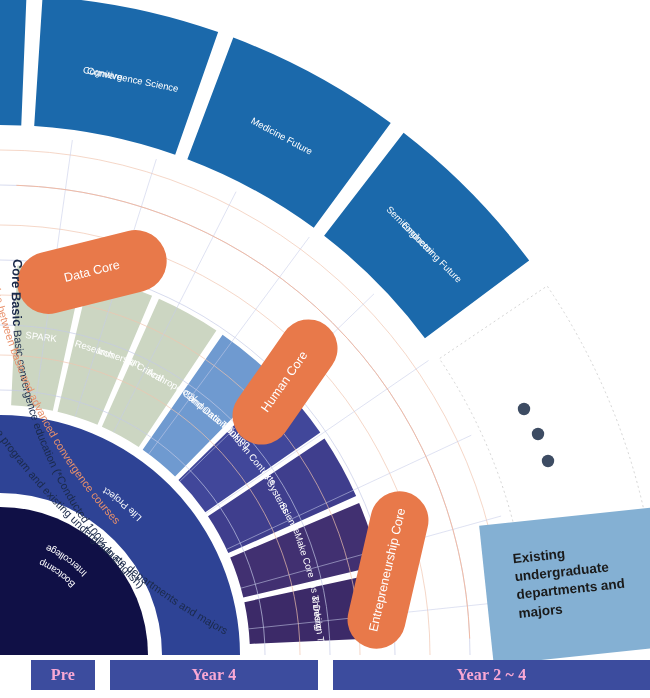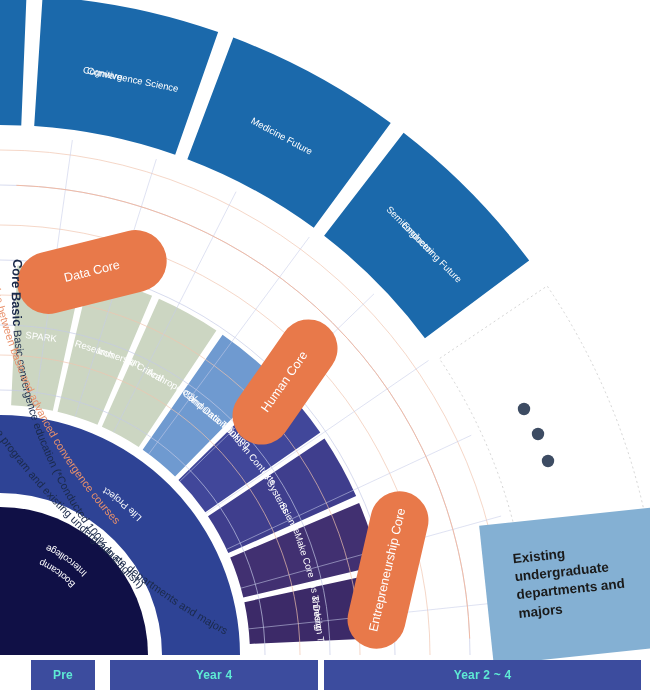--- a/index.html
+++ b/index.html
@@ -6,23 +6,23 @@
   body{width:650px;height:698px;overflow:hidden;font-family:"Liberation Sans",sans-serif;}
   #stage{position:relative;width:650px;height:698px;background:#fff;}
   svg#wheel{position:absolute;left:0;top:0;width:650px;height:698px;}
   .seg-label{font-family:"Liberation Sans",sans-serif;fill:#ffffff;font-size:9.5px;}
   .ring-title{font-family:"Liberation Sans",sans-serif;fill:#1b2a4a;font-size:13px;font-weight:bold;}
   .ring-desc{font-family:"Liberation Sans",sans-serif;fill:#1b2a4a;font-size:11px;font-weight:normal;}
   .ring-title-o{fill:#e07b4a;font-size:12px;font-weight:bold;}
   .ring-desc-o{fill:#e8906b;font-size:11px;font-weight:normal;}
   .capsule-text{font-family:"Liberation Sans",sans-serif;fill:#ffffff;font-size:12.5px;}
   .timeline{position:absolute;bottom:8px;left:0;width:650px;height:30px;}
-  .tl-bar{position:absolute;height:30px;background:#3c4c9e;color:#5eead4;display:flex;
-          align-items:center;justify-content:center;font-size:12px;font-weight:bold;
-          font-family:Liberation Sans, sans-serif;letter-spacing:.2px;}
+  .tl-bar{position:absolute;height:30px;background:#3c4c9e;color:#f9a8d4;display:flex;
+          align-items:center;justify-content:center;font-size:16px;font-weight:bold;
+          font-family:Liberation Serif, serif;letter-spacing:.2px;}
   .existing-box{position:absolute;background:#84b0d3;transform:rotate(-6deg);
                 box-sizing:border-box;padding:28px 0 0 30px;}
   .existing-box span{display:block;color:#1a1a1a;font-size:13.5px;font-weight:bold;
                      line-height:1.35;font-family:"Liberation Sans",sans-serif;width:130px;}
 </style>
 </head>
 <body>
 
 <div id="stage">
 
@@ -138,18 +138,18 @@
     <span>majors</span>
   </div>
 
   <div class="timeline">
     <div class="tl-bar" style="left:31px;width:64px;">
         <span>Pre</span>
       </div>
     <div class="tl-bar" style="left:110px;width:208px;">
         <span>Year 4</span>
       </div>
-    <div class="tl-bar" style="left:324px;width:317px;">
+    <div class="tl-bar" style="left:333px;width:317px;">
         <span>Year 2 ~ 4</span>
       </div>
   </div>
 
 </div>
 
 </body></html>

